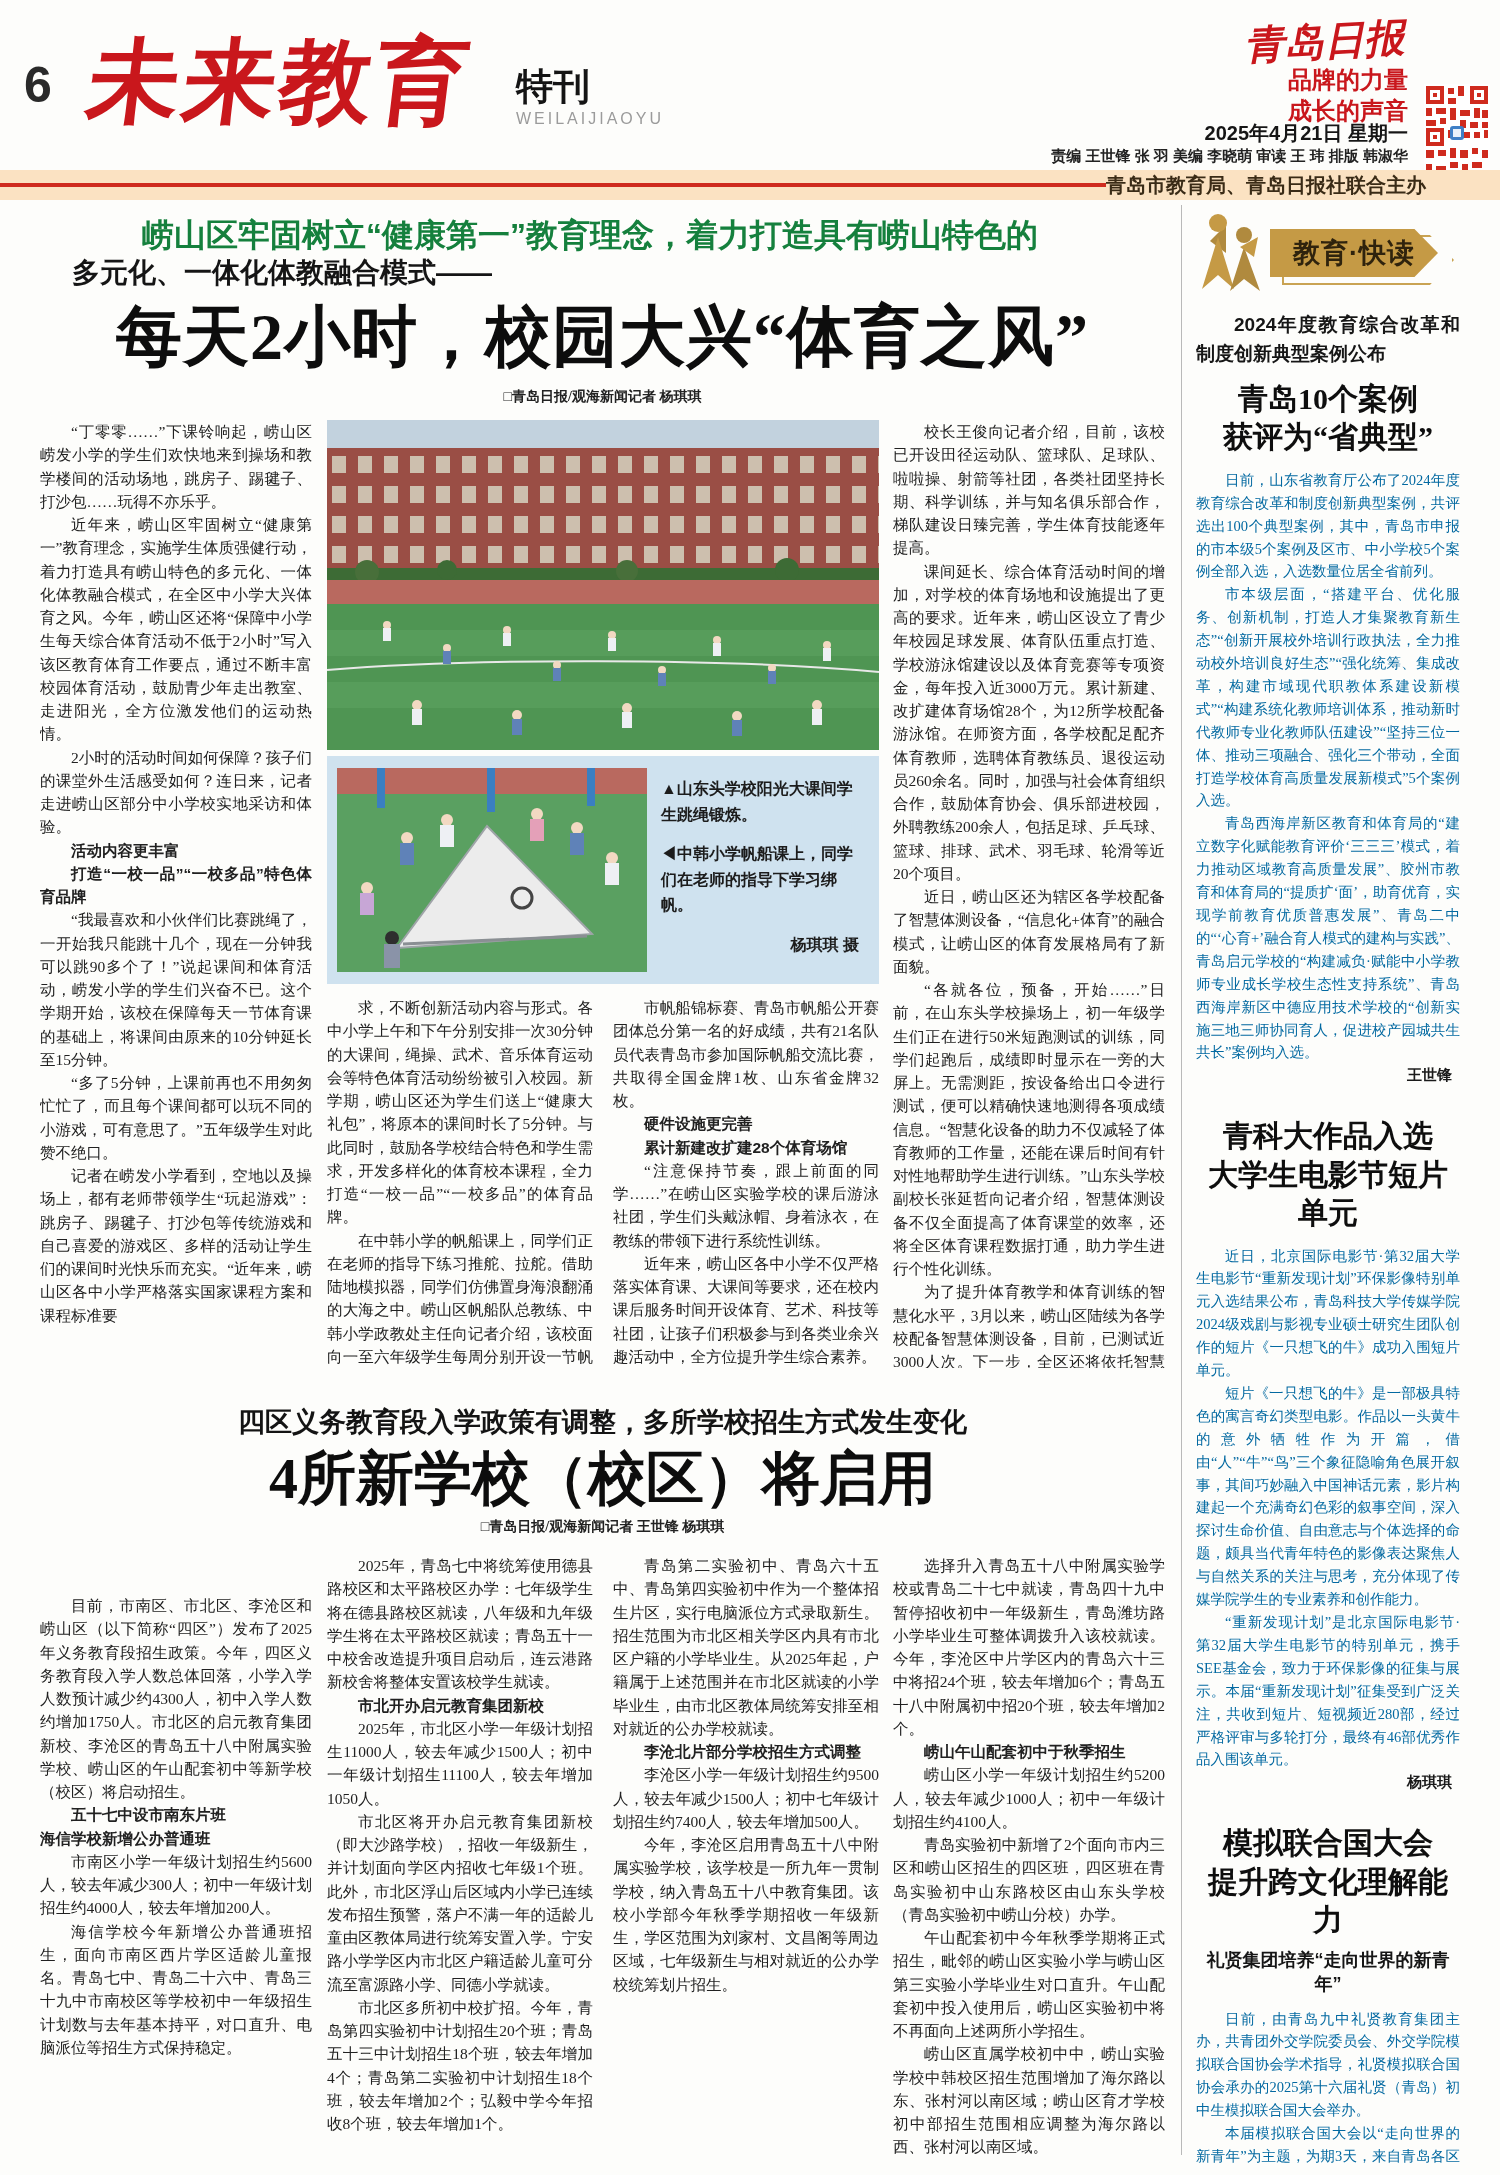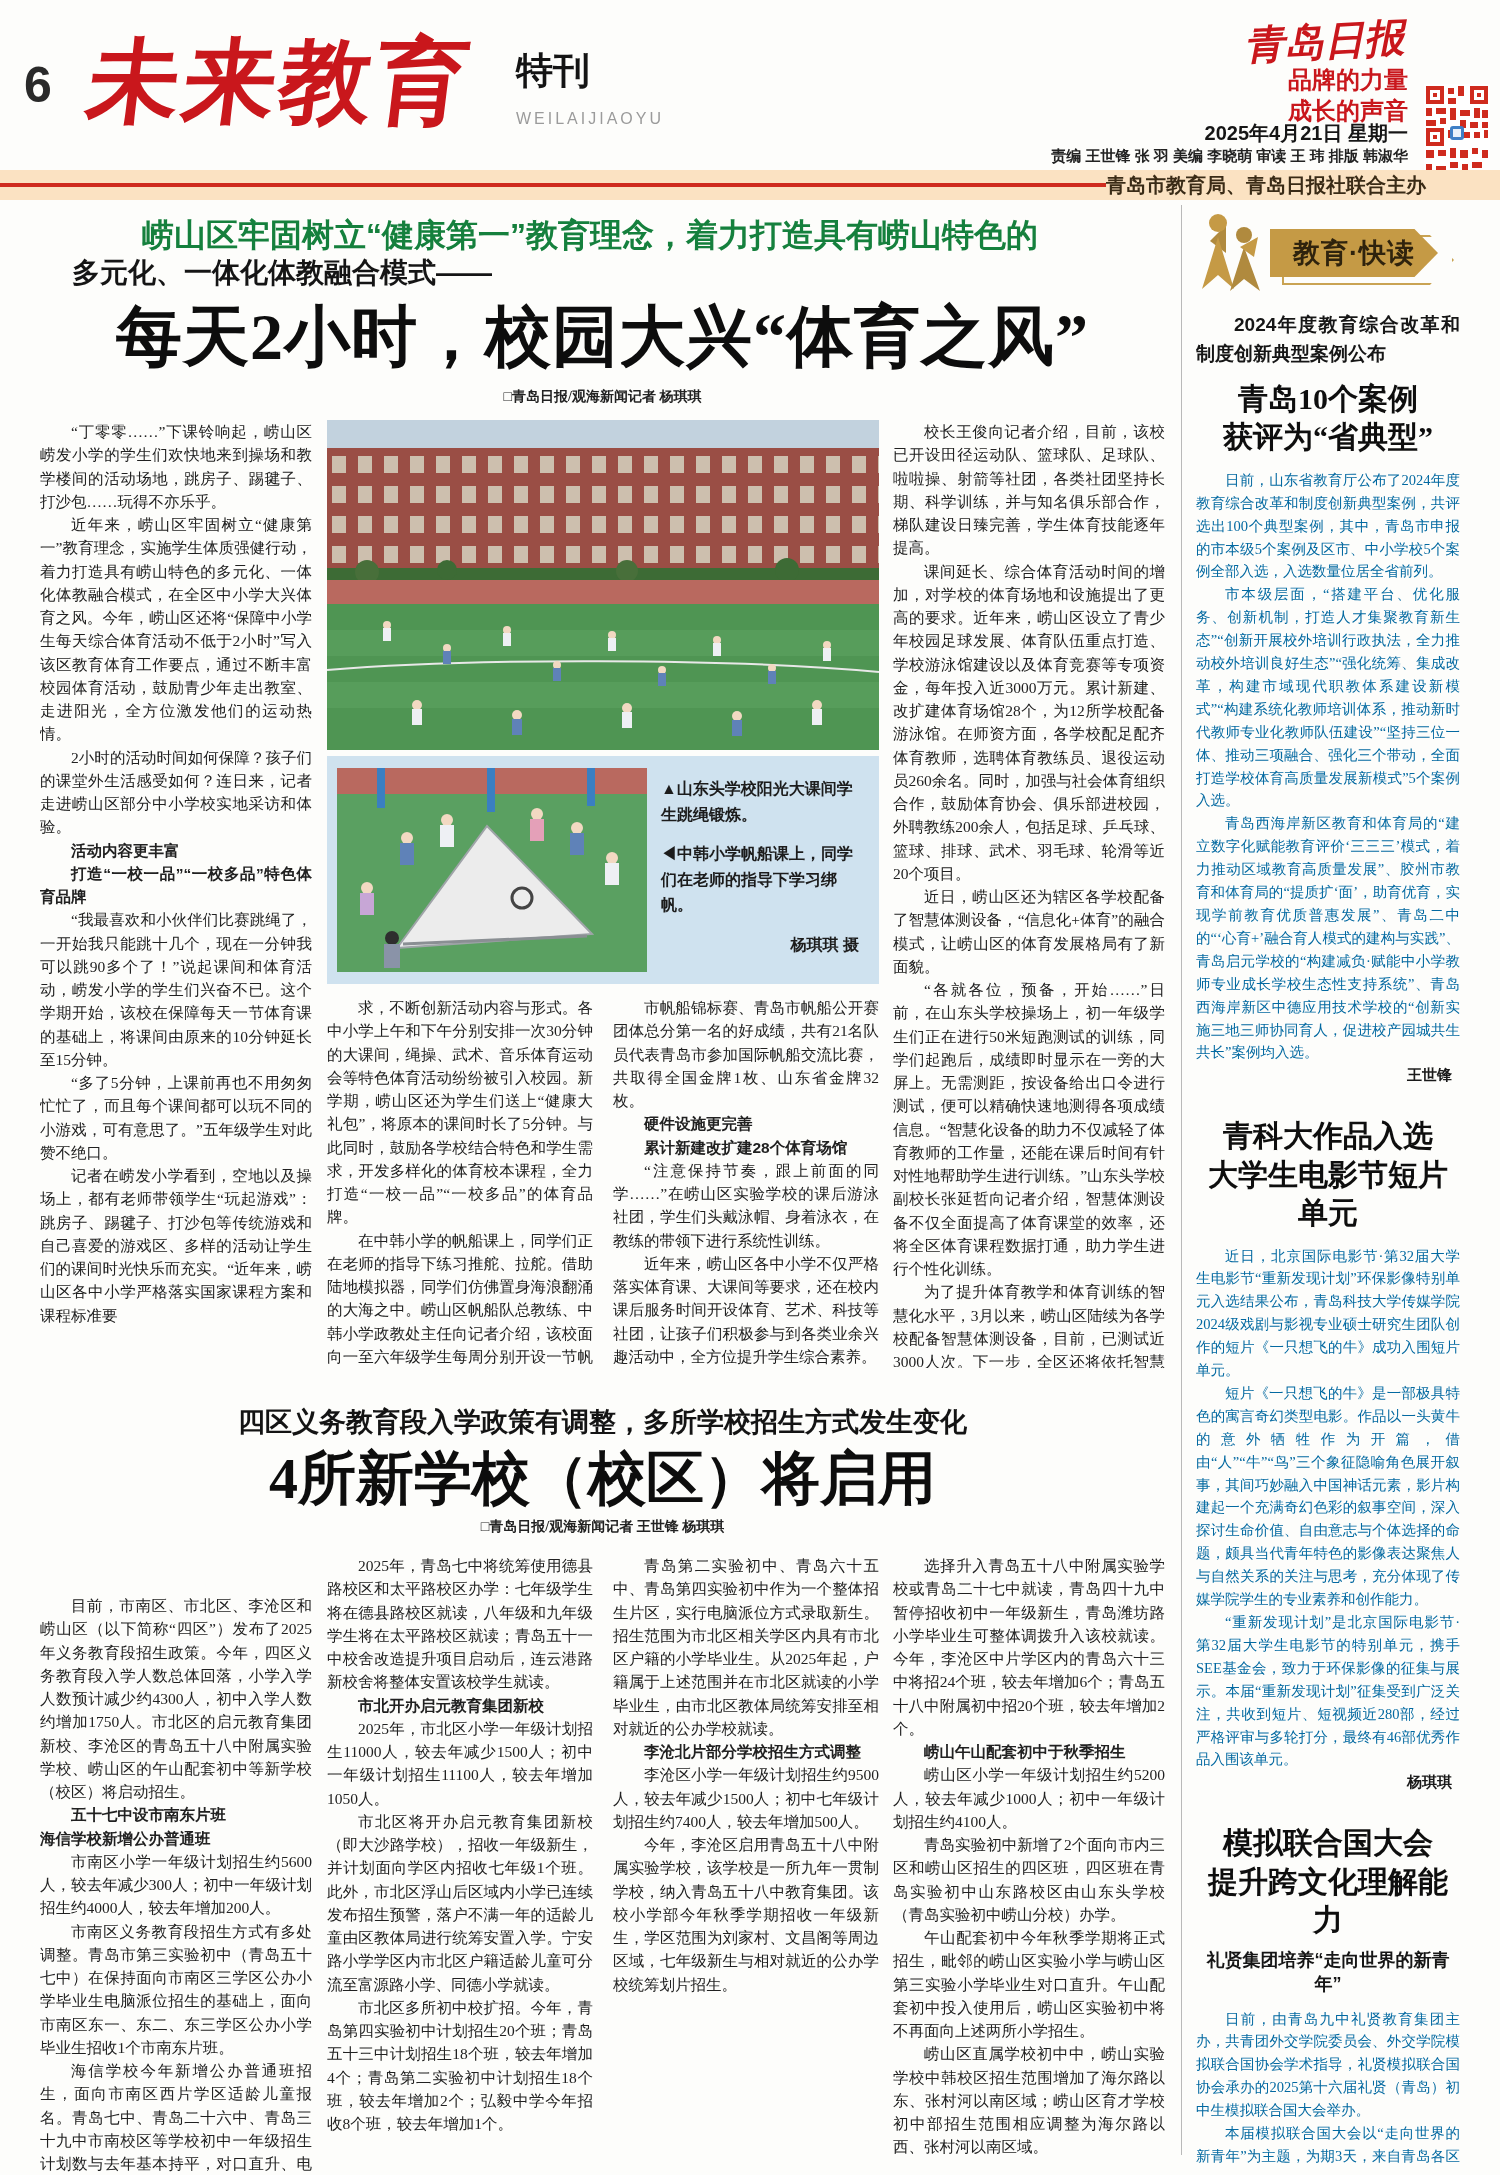--- a/index.html
+++ b/index.html
@@ -3,21 +3,21 @@
 <meta charset="utf-8">
 <style>
   html,body{margin:0;padding:0;}
   body{width:1500px;height:2175px;background:#ffffff;font-family:"Liberation Serif","DejaVu Serif",serif;color:#1a1a1a;}
   .page{position:relative;width:1500px;height:2175px;background:#fdfdfb;overflow:hidden;}
   .abs{position:absolute;}
 
   
   .page-num{left:24px;top:56px;font-family:"Liberation Sans",sans-serif;font-weight:bold;font-size:50px;color:#2a2a2a;}
   .mh-title{left:88px;top:20px;font-family:"Liberation Serif",serif;font-size:92px;font-weight:900;color:#c9171c;transform:skewX(-7deg);letter-spacing:4px;white-space:nowrap;}
-  .mh-edition{left:516px;top:46px;font-family:"Liberation Sans",sans-serif;font-weight:bold;font-size:37px;color:#141414;}
+  .mh-edition{left:516px;top:62px;font-family:"Liberation Sans",sans-serif;font-weight:bold;font-size:37px;color:#141414;}
   .mh-pinyin{left:516px;top:110px;font-family:"Liberation Sans",sans-serif;font-size:16px;color:#9b9b9b;letter-spacing:3px;}
   .paper-logo{left:1244px;top:14px;font-family:"Liberation Serif",serif;font-style:italic;font-weight:bold;font-size:40px;color:#c9171c;transform:rotate(-3deg);white-space:nowrap;}
   .brand-slogan{left:1148px;top:64px;width:260px;text-align:right;font-family:"Liberation Sans",sans-serif;font-weight:bold;font-size:24px;color:#c9171c;line-height:1.3;}
   .issue-date{left:998px;top:120px;width:410px;text-align:right;font-family:"Liberation Sans",sans-serif;font-weight:bold;font-size:20px;color:#161616;}
   .editors{left:798px;top:147px;width:610px;text-align:right;font-family:"Liberation Sans",sans-serif;font-weight:bold;font-size:15px;color:#222;}
   .qr{left:1424px;top:84px;}
   .org-band{left:0;top:170px;width:1500px;height:30px;background:#fbe2c2;}
   .red-rule{position:absolute;left:0;top:13px;width:1106px;height:4px;background:#cf2b1e;}
   .org-text{position:absolute;left:1106px;top:0;line-height:30px;font-family:"Liberation Sans",sans-serif;font-weight:bold;font-size:20px;color:#3a2b16;}
 
@@ -318,21 +318,20 @@
   <div class="abs ba-headline">4所新学校（校区）将启用</div>
   <div class="abs ba-byline byline">□青岛日报/观海新闻记者  王世锋  杨琪琪</div>
 
   <div class="col bcol1">
     <p>目前，市南区、市北区、李沧区和崂山区（以下简称“四区”）发布了2025年义务教育段招生政策。今年，四区义务教育段入学人数总体回落，小学入学人数预计减少约4300人，初中入学人数约增加1750人。市北区的启元教育集团新校、李沧区的青岛五十八中附属实验学校、崂山区的午山配套初中等新学校（校区）将启动招生。</p>
     <p class="col-subhead">
       <span>五十七中设市南东片班</span><br>
       <span>海信学校新增公办普通班</span>
     </p>
     <p>市南区小学一年级计划招生约5600人，较去年减少300人；初中一年级计划招生约4000人，较去年增加200人。</p>
-    <p>市南区义务教育段招生方式有多处调整。青岛市第三实验初中（青岛五十七中）在保持面向市南区三学区公办小学毕业生电脑派位招生的基础上，面向市南区东一、东二、东三学区公办小学毕业生招收1个市南东片班。</p>
     <p>海信学校今年新增公办普通班招生，面向市南区西片学区适龄儿童报名。青岛七中、青岛二十六中、青岛三十九中市南校区等学校初中一年级招生计划数与去年基本持平，对口直升、电脑派位等招生方式保持稳定。</p>
   </div>
 
   <div class="col bcol2">
     <p>2025年，青岛七中将统筹使用德县路校区和太平路校区办学：七年级学生将在德县路校区就读，八年级和九年级学生将在太平路校区就读；青岛五十一中校舍改造提升项目启动后，连云港路新校舍将整体安置该校学生就读。</p>
     <p class="col-subhead">市北开办启元教育集团新校</p>
     <p>2025年，市北区小学一年级计划招生11000人，较去年减少1500人；初中一年级计划招生11100人，较去年增加1050人。</p>
     <p>市北区将开办启元教育集团新校（即大沙路学校），招收一年级新生，并计划面向学区内招收七年级1个班。此外，市北区浮山后区域内小学已连续发布招生预警，落户不满一年的适龄儿童由区教体局进行统筹安置入学。宁安路小学学区内市北区户籍适龄儿童可分流至富源路小学、同德小学就读。</p>
     <p>市北区多所初中校扩招。今年，青岛第四实验初中计划招生20个班；青岛五十三中计划招生18个班，较去年增加4个；青岛第二实验初中计划招生18个班，较去年增加2个；弘毅中学今年招收8个班，较去年增加1个。</p>
   </div>

